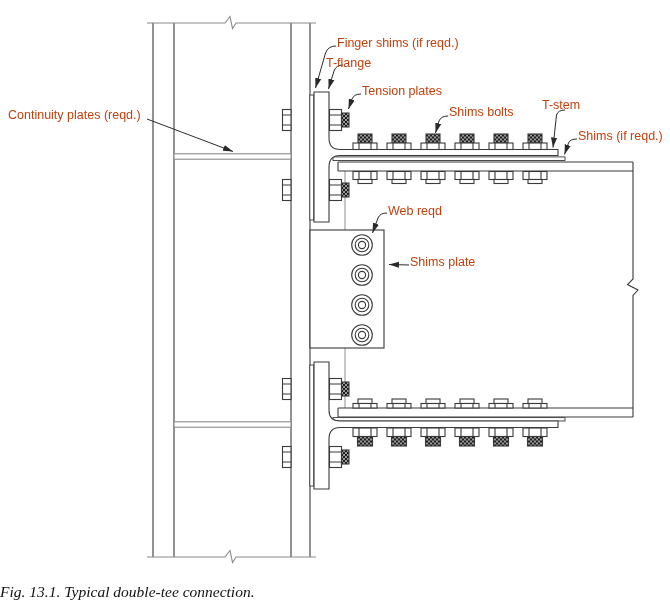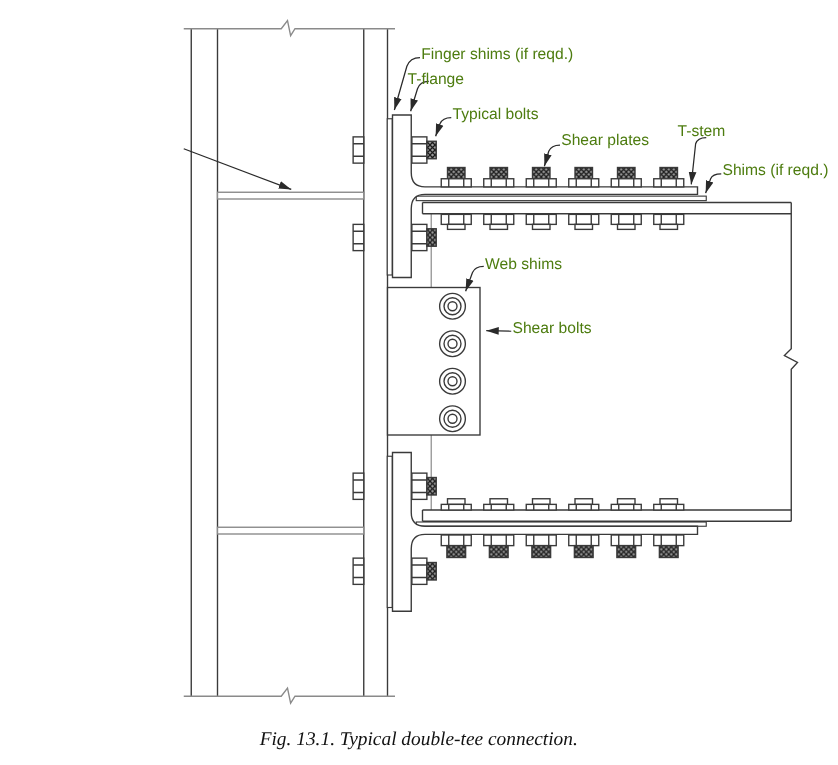--- a/index.html
+++ b/index.html
@@ -1,20 +1,20 @@
 <!DOCTYPE html>
 <html><head>
 <meta charset="utf-8">
 <style>
   html,body{margin:0;padding:0;background:#fff;}
   #page{position:relative;width:670px;height:612px;background:#fff;overflow:hidden;
         font-family:"Liberation Sans",sans-serif;}
   #drawing{position:absolute;left:0;top:0;}
-  .lbl{position:absolute;font-size:12.5px;color:#4d7c0f;white-space:nowrap;line-height:13px;}
-  .caption{position:absolute;left:0;top:583px;width:670px;text-align:center;
+  .lbl{position:absolute;font-size:12.5px;color:#c2410c;white-space:nowrap;line-height:13px;}
+  .caption{position:absolute;left:0;top:583px;width:670px;text-align:left;
            font-family:"Liberation Serif",serif;font-style:italic;font-size:15.5px;color:#111;}
 </style>
 </head>
 <body>
 
 <div id="page">
 
 <svg id="drawing" width="670" height="612" viewBox="0 0 670 612">
   <defs>
     <pattern id="hatch" width="4" height="4" patternUnits="userSpaceOnUse">
@@ -147,24 +147,25 @@
       <path d="M361,94 Q354,94 352,99 L348.5,109" marker-end="url(#ah)"></path>
       <path d="M448,116 Q441,116 439,121 L435.5,133" marker-end="url(#ah)"></path>
       <path d="M565,110 Q558,110 556.5,115 L553,147.5" marker-end="url(#ah)"></path>
       <path d="M577,139 Q570,139 568.5,143 L564.5,154.5" marker-end="url(#ah)"></path>
       <path d="M387,213 Q380,213 378,218 L372.5,233" marker-end="url(#ah)"></path>
       <path d="M409,265 L389,264.5" marker-end="url(#ah)"></path>
     </g>
   </g>
 </svg>
 
+<div class="lbl" style="left:8px;top:109px">Continuity plates (reqd.)</div>
 <div class="lbl" style="left:337px;top:37px">Finger shims (if reqd.)</div>
 <div class="lbl" style="left:326px;top:57px">T-flange</div>
-<div class="lbl" style="left:362px;top:85px">Typical bolts</div>
-<div class="lbl" style="left:449px;top:106px">Shear plates</div>
+<div class="lbl" style="left:362px;top:85px">Tension plates</div>
+<div class="lbl" style="left:449px;top:106px">Shims bolts</div>
 <div class="lbl" style="left:542px;top:99px">T-stem</div>
 <div class="lbl" style="left:578px;top:130px">Shims (if reqd.)</div>
-<div class="lbl" style="left:388px;top:205px">Web shims</div>
-<div class="lbl" style="left:410px;top:256px">Shear bolts</div>
+<div class="lbl" style="left:388px;top:205px">Web reqd</div>
+<div class="lbl" style="left:410px;top:256px">Shims plate</div>
 
 <div class="caption">Fig. 13.1. Typical double-tee connection.</div>
 
 </div>
 
 </body></html>

